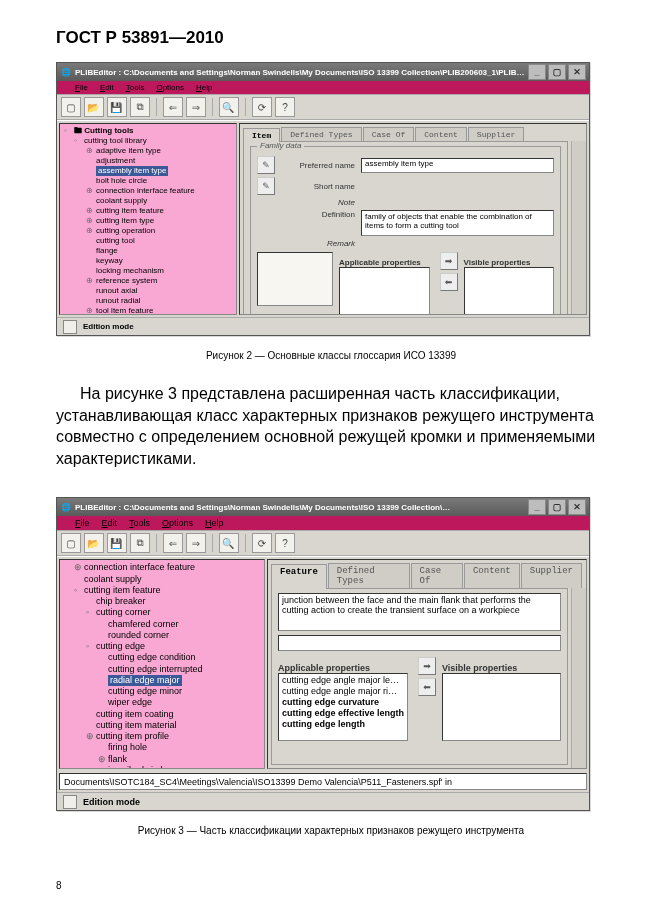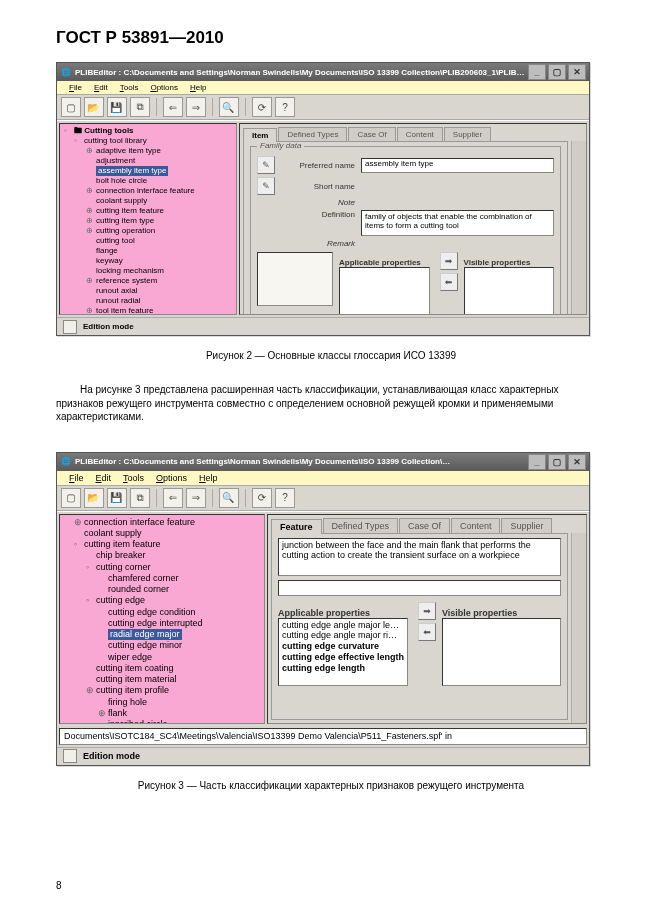--- a/index.html
+++ b/index.html
@@ -24,21 +24,21 @@
   }
   .figure {
     margin: 0 auto;
   }
   .caption {
     text-align: center;
     font-size: 10px;
     margin: 14px 0 22px 0;
   }
   .paragraph {
-    font-size: 10px;
+    font-size: 16px;
     line-height: 1.35;
     text-indent: 24px;
     margin-bottom: 28px;
   }
   .pagenum {
     position: absolute;
     left: 56px;
     bottom: 22px;
     font-size: 10px;
   }
@@ -73,22 +73,22 @@
     width: 16px; height: 14px;
     background: #bdbdbd;
     border: 1px solid #888;
     display: flex; align-items: center; justify-content: center;
     font-size: 9px; color: #333;
   }
 
   .menubar {
     display: flex;
     gap: 12px;
-    padding: 2px 12px;
-    background: #fef9c3;
+    padding: 2px 18px;
+    background: #be185d;
     border-bottom: 1px solid #aaa;
   }
   .menubar span { text-decoration: underline; text-decoration-color: transparent; }
   .menubar span::first-letter { text-decoration: underline; }
 
   .toolbar {
     display: flex;
     align-items: center;
     gap: 3px;
     padding: 2px 4px;
@@ -146,20 +146,21 @@
     gap: 0;
     padding: 3px 3px 0 3px;
   }
   .tab {
     padding: 2px 8px;
     border: 1px solid #999;
     border-bottom: none;
     background: #cfcdc6;
     color: #555;
     margin-right: 1px;
+    font-family: Liberation Mono, monospace;
   }
   .tab.active {
     background: #d8d6cf;
     color: #000;
     font-weight: bold;
     position: relative;
     top: 1px;
   }
   .tabpane {
     flex: 1;

